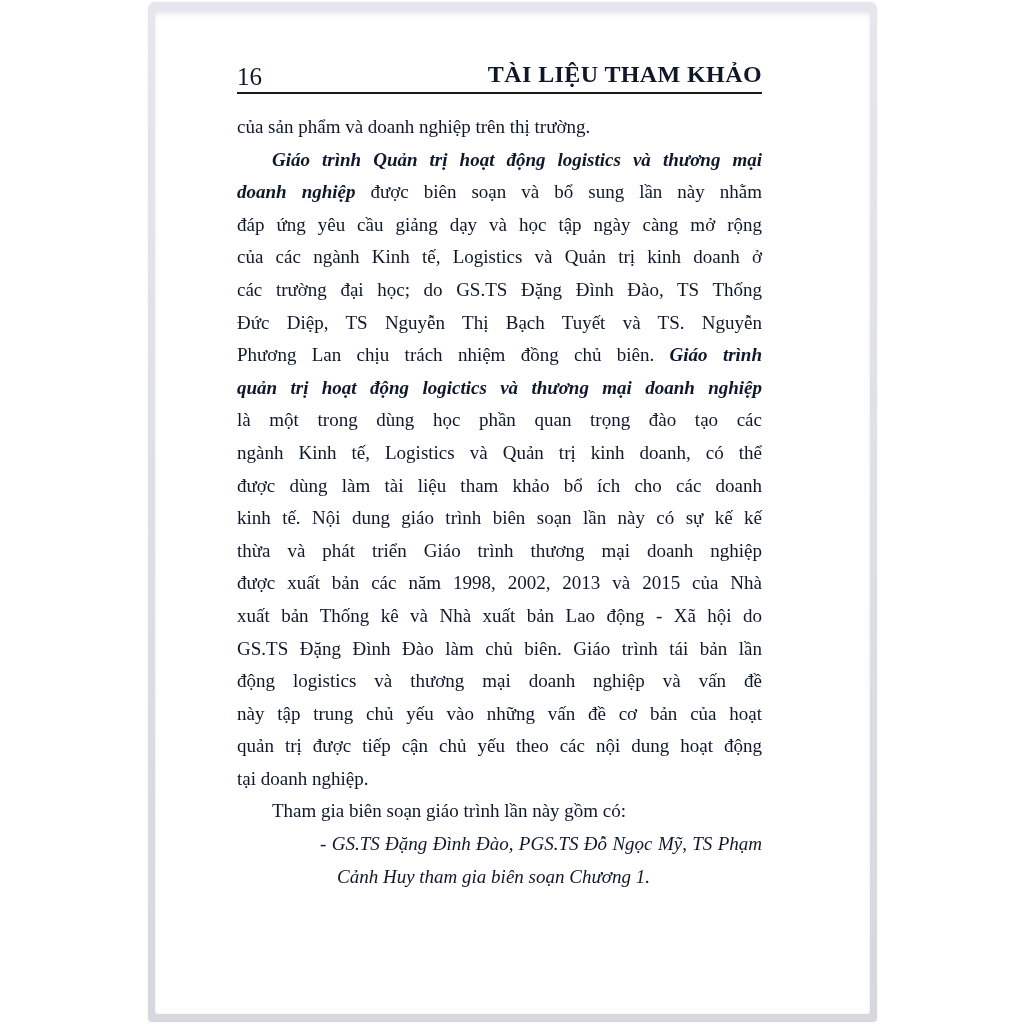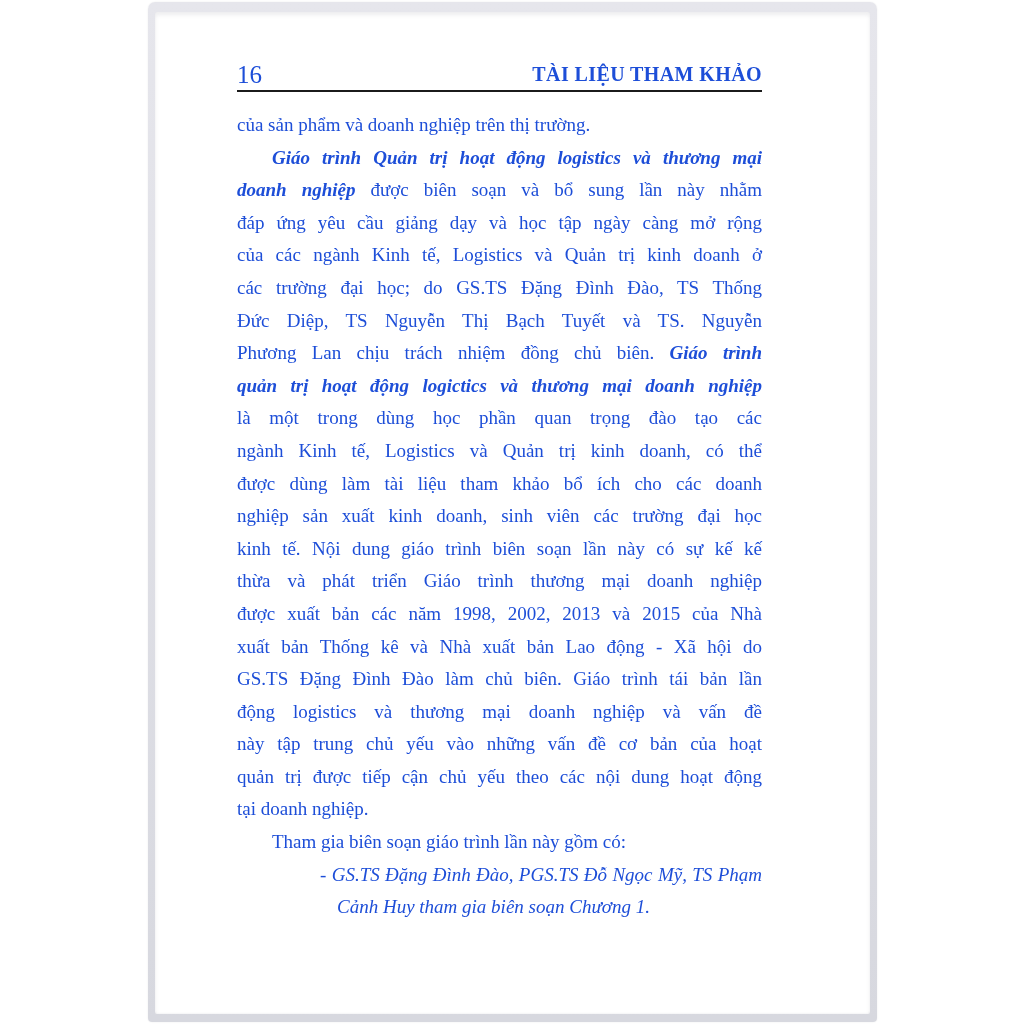--- a/index.html
+++ b/index.html
@@ -35,35 +35,35 @@
     right: 7px;
     bottom: 8px;
     background: #ffffff;
     border-radius: 2px;
     box-shadow: inset 0 3px 4px rgba(80,80,100,0.10), inset 0 -1px 2px rgba(80,80,100,0.05);
   }
   .page-content {
     position: absolute;
     left: 0; top: 0; right: 0; bottom: 0;
     padding: 50px 108px 0 82px;
-    color: #1d4ed8;
+    color: #0f172a;
   }
   .page-header {
     display: flex;
     justify-content: space-between;
     align-items: flex-end;
     border-bottom: 2.5px solid #1b1b1b;
     padding-bottom: 3px;
   }
   .page-number {
     font-size: 25px;
     line-height: 1;
   }
   .header-title {
-    font-size: 20px;
+    font-size: 24px;
     font-weight: 700;
     letter-spacing: 0.4px;
     line-height: 1;
     padding-bottom: 3px;
   }
   .body-text {
     margin-top: 17px;
     font-size: 19px;
   }
   .line {
@@ -98,21 +98,20 @@
             <div class="line just"><span class="seg-bi">doanh nghiệp</span><span class="seg-n"> được biên soạn và bổ sung lần này nhằm</span></div>
             <div class="line just"><span class="seg-n">đáp ứng yêu cầu giảng dạy và học tập ngày càng mở rộng</span></div>
             <div class="line just"><span class="seg-n">của các ngành Kinh tế, Logistics và Quản trị kinh doanh ở</span></div>
             <div class="line just"><span class="seg-n">các trường đại học; do GS.TS Đặng Đình Đào, TS Thống</span></div>
             <div class="line just"><span class="seg-n">Đức Diệp, TS Nguyễn Thị Bạch Tuyết và TS. Nguyễn</span></div>
             <div class="line just"><span class="seg-n">Phương Lan chịu trách nhiệm đồng chủ biên. </span><span class="seg-bi">Giáo trình</span></div>
             <div class="line just"><span class="seg-bi">quản trị hoạt động logictics và thương mại doanh nghiệp</span></div>
             <div class="line just"><span class="seg-n">là một trong dùng học phần quan trọng đào tạo các</span></div>
             <div class="line just"><span class="seg-n">ngành Kinh tế, Logistics và Quản trị kinh doanh, có thể</span></div>
             <div class="line just"><span class="seg-n">được dùng làm tài liệu tham khảo bổ ích cho các doanh</span></div>
-            <div class="line just"><span class="seg-n">nghiệp sản xuất kinh doanh, sinh viên các trường đại học</span></div>
             <div class="line just"><span class="seg-n">kinh tế. Nội dung giáo trình biên soạn lần này có sự kế kế</span></div>
             <div class="line just"><span class="seg-n">thừa và phát triển Giáo trình thương mại doanh nghiệp</span></div>
             <div class="line just"><span class="seg-n">được xuất bản các năm 1998, 2002, 2013 và 2015 của Nhà</span></div>
             <div class="line just"><span class="seg-n">xuất bản Thống kê và Nhà xuất bản Lao động - Xã hội do</span></div>
             <div class="line just"><span class="seg-n">GS.TS Đặng Đình Đào làm chủ biên. Giáo trình tái bản lần</span></div>
             <div class="line just"><span class="seg-n">động logistics và thương mại doanh nghiệp và vấn đề</span></div>
             <div class="line just"><span class="seg-n">này tập trung chủ yếu vào những vấn đề cơ bản của hoạt</span></div>
             <div class="line just"><span class="seg-n">quản trị được tiếp cận chủ yếu theo các nội dung hoạt động</span></div>
             <div class="line left"><span class="seg-n">tại doanh nghiệp.</span></div>
             <div class="line left" style="padding-left: 35px;"><span class="seg-n">Tham gia biên soạn giáo trình lần này gồm có:</span></div>

